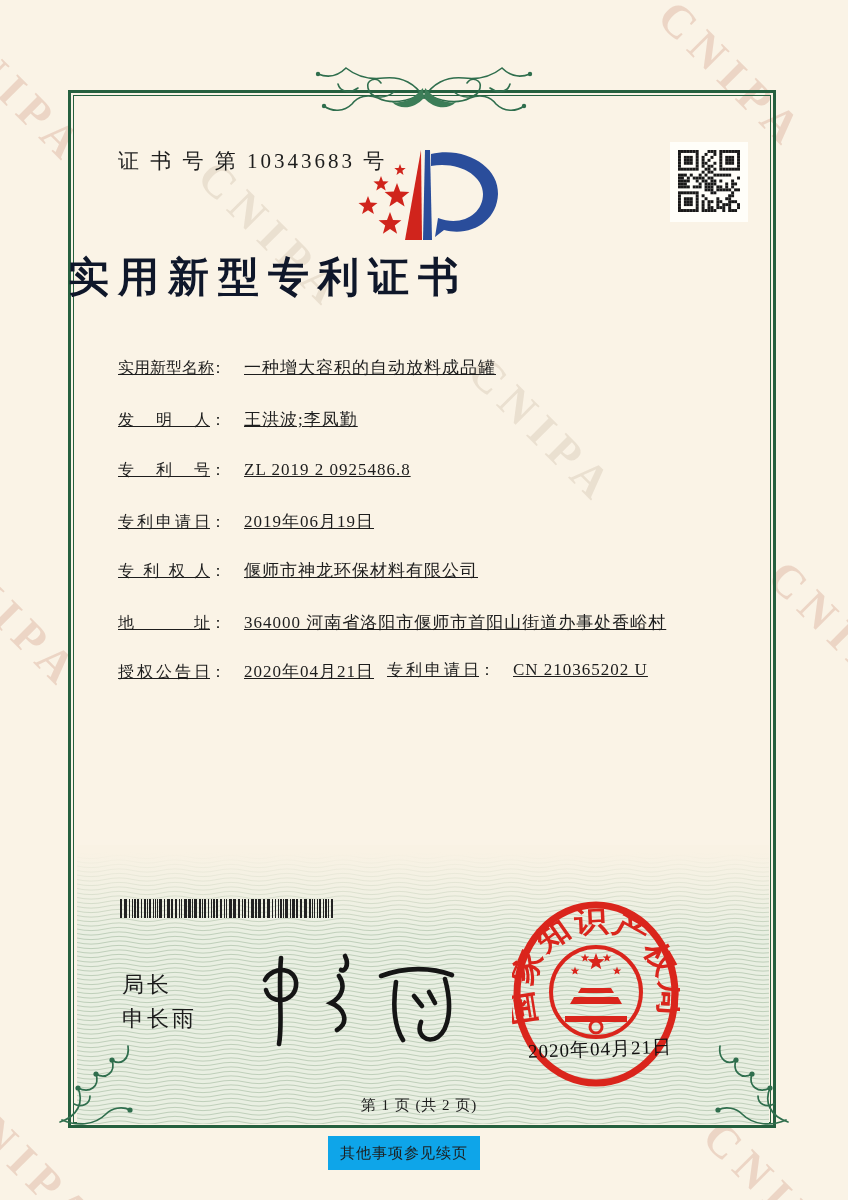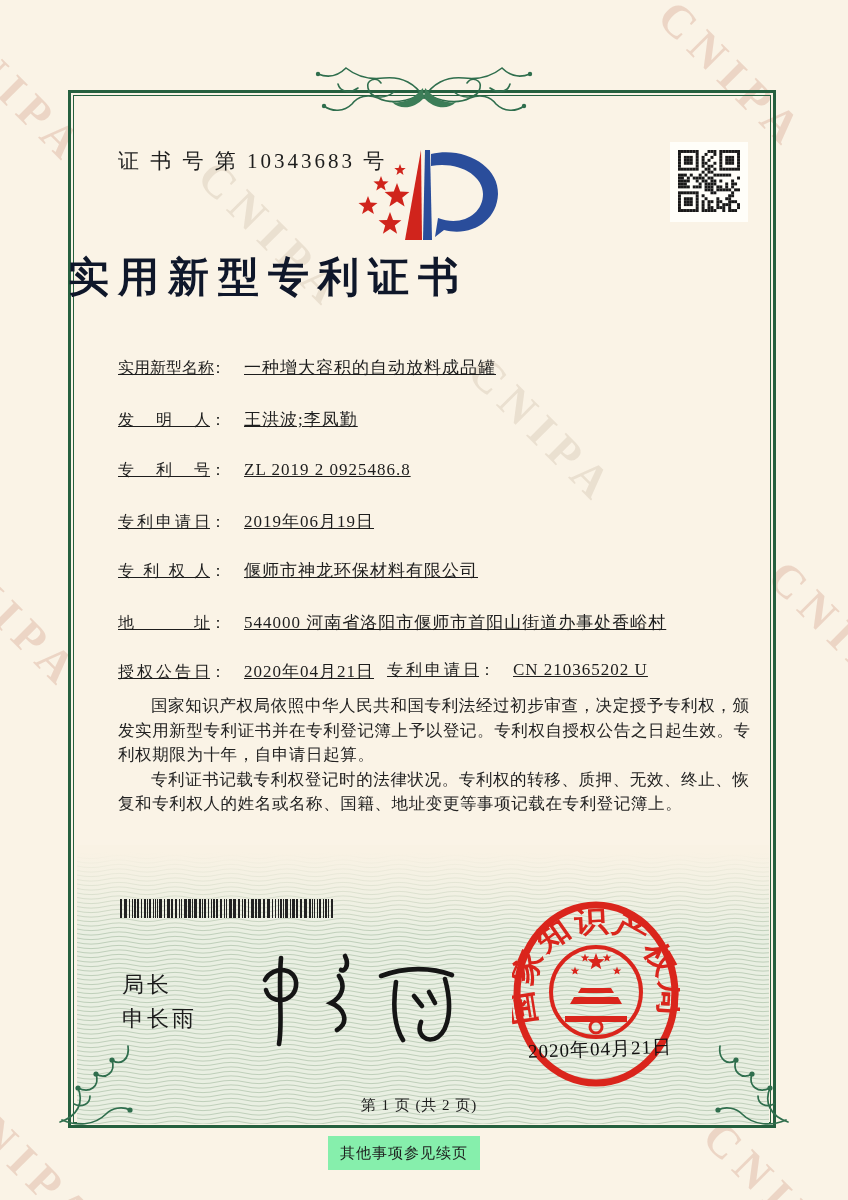--- a/index.html
+++ b/index.html
@@ -47,21 +47,21 @@
   .signer{position:absolute;left:122px;top:968px;font-size:22px;letter-spacing:3px;line-height:34px;}
   .sig-svg{position:absolute;left:253px;top:944px;}
   .seal{position:absolute;left:512px;top:900px;width:168px;height:188px;}
   .seal-date{
     position:absolute;left:528px;top:1036px;width:160px;font-size:19px;
     letter-spacing:1px;color:#111;transform:rotate(-2deg);white-space:nowrap;
   }
   .page-info{position:absolute;left:68px;top:1096px;width:702px;text-align:center;font-size:15px;letter-spacing:1px;}
   .cont-box{
     position:absolute;left:328px;top:1136px;width:152px;height:34px;
-    background:#86efac;display:flex;align-items:center;justify-content:center;
+    background:#0ea5e9;display:flex;align-items:center;justify-content:center;
     font-size:15px;letter-spacing:1px;
   }
   .ornament-top{position:absolute;left:304px;top:62px;}
   .corner-l{position:absolute;left:52px;top:1034px;}
   .corner-r{position:absolute;left:704px;top:1034px;}
 </style>
 </head>
 <body>
 
 <div class="page">
@@ -439,31 +439,27 @@
   </div>
 
   <div class="title">实用新型专利证书</div>
 
   <div class="fields">
     <div class="frow" style="top:2px"><span class="flabel">实用新型名称</span><span class="fcolon">：</span><span class="fvalue">一种增大容积的自动放料成品罐</span></div>
     <div class="frow" style="top:54px"><span class="flabel">发明人</span><span class="fcolon">：</span><span class="fvalue">王洪波;李凤勤</span></div>
     <div class="frow" style="top:106px"><span class="flabel">专利号</span><span class="fcolon">：</span><span class="fvalue">ZL 2019 2 0925486.8</span></div>
     <div class="frow" style="top:156px"><span class="flabel">专利申请日</span><span class="fcolon">：</span><span class="fvalue">2019年06月19日</span></div>
     <div class="frow" style="top:205px"><span class="flabel">专利权人</span><span class="fcolon">：</span><span class="fvalue">偃师市神龙环保材料有限公司</span></div>
-    <div class="frow" style="top:257px"><span class="flabel">地址</span><span class="fcolon">：</span><span class="fvalue">544000 河南省洛阳市偃师市首阳山街道办事处香峪村</span></div>
+    <div class="frow" style="top:257px"><span class="flabel">地址</span><span class="fcolon">：</span><span class="fvalue">364000 河南省洛阳市偃师市首阳山街道办事处香峪村</span></div>
     <div class="frow" style="top:306px">
       <span class="flabel">授权公告日</span><span class="fcolon">：</span><span class="fvalue">2020年04月21日</span>
       <span class="grant2"><span class="flabel">专利申请日</span><span class="fcolon">：</span><span class="fvalue">CN 210365202 U</span></span>
     </div>
   </div>
 
-  <div class="body-text">
-    <p>国家知识产权局依照中华人民共和国专利法经过初步审查，决定授予专利权，颁发实用新型专利证书并在专利登记簿上予以登记。专利权自授权公告之日起生效。专利权期限为十年，自申请日起算。</p>
-    <p>专利证书记载专利权登记时的法律状况。专利权的转移、质押、无效、终止、恢复和专利权人的姓名或名称、国籍、地址变更等事项记载在专利登记簿上。</p>
-  </div>
 
   <svg class="barcode" id="barcode" width="216" height="19" viewBox="0 0 216 19" fill="#222">
       <rect x="0" y="0" width="2" height="19"></rect>
       <rect x="4" y="0" width="3" height="19"></rect>
       <rect x="9" y="0" width="1" height="19"></rect>
       <rect x="12" y="0" width="1" height="19"></rect>
       <rect x="14" y="0" width="2" height="19"></rect>
       <rect x="17" y="0" width="2" height="19"></rect>
       <rect x="21" y="0" width="1" height="19"></rect>
       <rect x="24" y="0" width="2" height="19"></rect>

